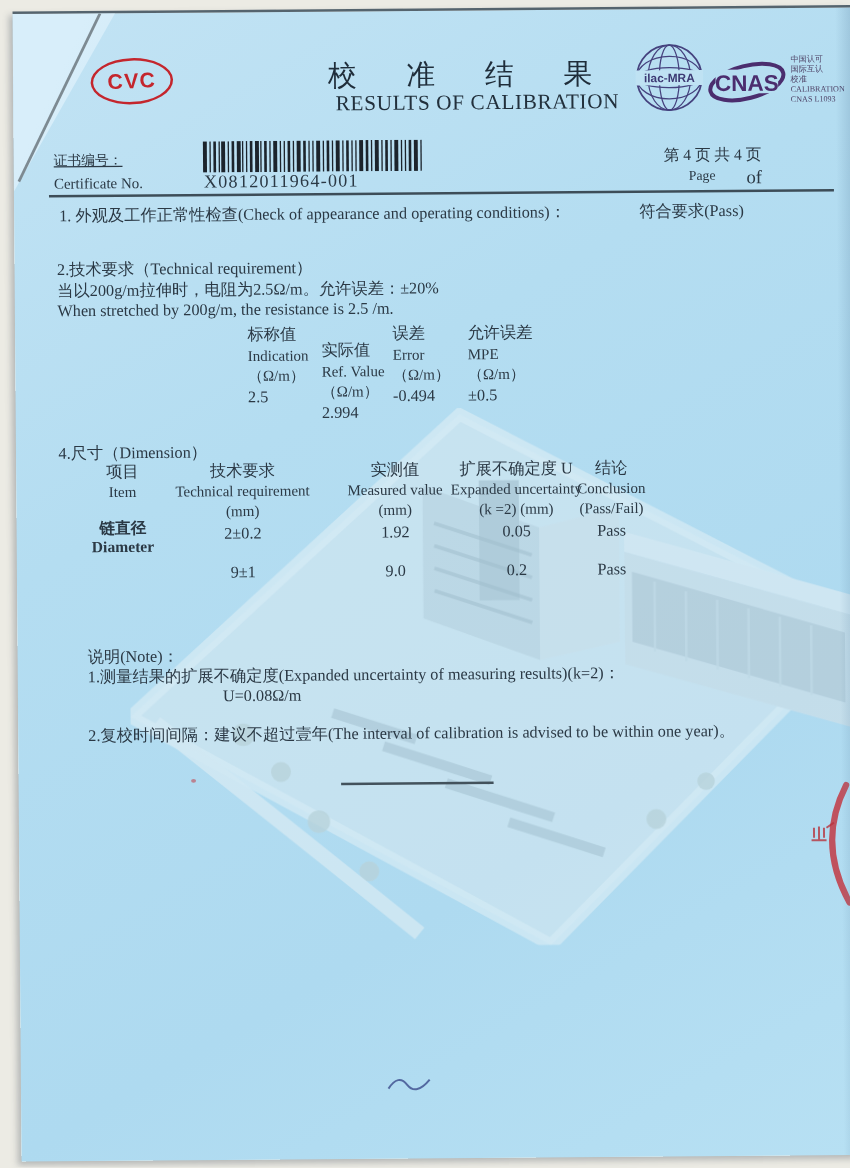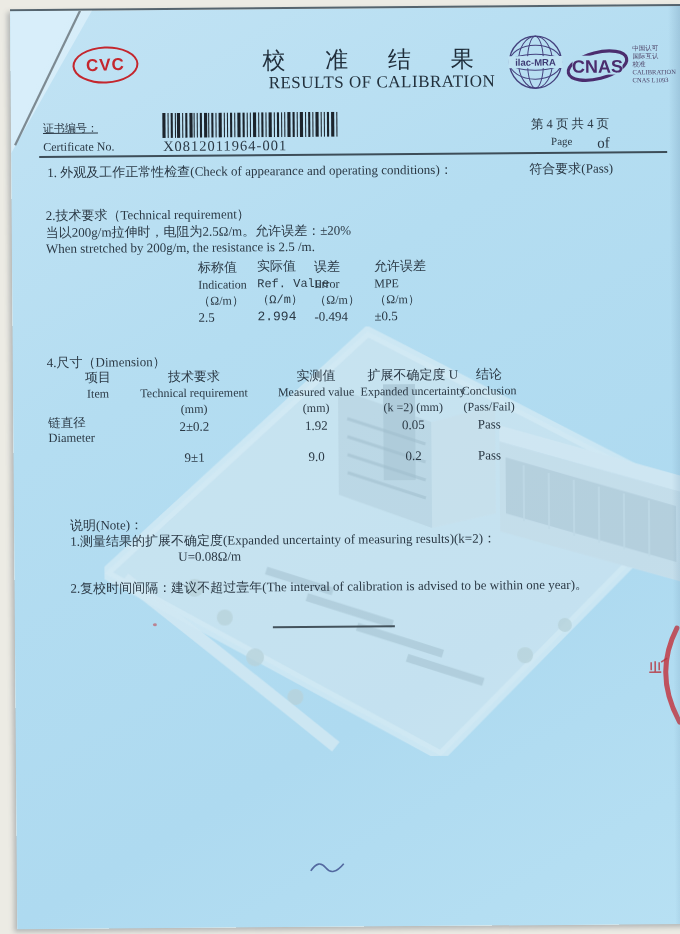--- a/index.html
+++ b/index.html
@@ -28,21 +28,21 @@
     width:62px;height:33px;border:2.5px solid #c4262d;border-radius:50%;
     display:flex;align-items:center;justify-content:center;
     color:#c4262d;font-weight:bold;font-size:17px;letter-spacing:1px;
     transform:rotate(-2deg);
     font-family:"Liberation Sans","DejaVu Sans",sans-serif;
   }
   .s2col{width:96px;line-height:16.5px;}
   .s2col div{white-space:nowrap;}
   .s3head{text-align:center;line-height:16px;}
   .s3head div{white-space:nowrap;}
-  .s3item{line-height:14.5px;font-size:12.5px;}
+  .s3item{text-align:center;line-height:14.5px;font-size:12.5px;font-weight:bold;}
   .s3val{text-align:center;font-size:13px;white-space:nowrap;}
   .note{font-size:13px;white-space:nowrap;}
   .fold{
     position:absolute;left:0;top:0;width:82px;height:142px;
     clip-path:polygon(0 0,82px 0,0 142px);
     background:linear-gradient(115deg,#d8eefa 40%,#cfe9f6 100%);
   }
   .watermark{opacity:.5;filter:blur(.5px);}
 </style>
 </head>
@@ -182,33 +182,33 @@
 
   <div class="abs cert-no" style="left:152px;top:128px;">X0812011964-001</div>
 
   <div class="abs lbl" style="left:520px;top:109px;font-size:12.5px;">第 4 页 共 4 页</div>
   <div class="abs sm" style="left:540px;top:128px;font-size:11px;">Page</div>
   <div class="abs sm" style="left:586px;top:128px;font-size:15px;">of</div>
 
   <div class="abs rule" style="left:28px;top:145px;width:628px;"></div>
 
   <div class="abs lbl" style="left:36px;top:153px;">1. 外观及工作正常性检查(Check of appearance and operating conditions)：</div>
-  <div class="abs lbl" style="left:518px;top:153px;">符合要求(Pass)</div>
+  <div class="abs lbl" style="left:500px;top:153px;">符合要求(Pass)</div>
 
   <div class="abs lbl" style="left:34px;top:196px;">2.技术要求（Technical requirement）</div>
   <div class="abs lbl" style="left:34px;top:213px;">当以200g/m拉伸时，电阻为2.5Ω/m。允许误差：±20%</div>
   <div class="abs lbl" style="left:34px;top:230px;">When stretched by 200g/m, the resistance is 2.5 /m.</div>
 
   <div class="abs s2col" style="left:186px;top:250px;">
     <div class="lbl">标称值</div>
     <div class="sm">Indication</div>
     <div class="sm">（Ω/m）</div>
     <div class="lbl">2.5</div>
   </div>
-  <div class="abs s2col" style="left:245px;top:250px;font-family:Liberation Mono, monospace;">
+  <div class="abs s2col" style="left:245px;top:263px;">
     <div class="lbl">实际值</div>
     <div class="sm">Ref. Value</div>
     <div class="sm">（Ω/m）</div>
     <div class="lbl">2.994</div>
   </div>
   <div class="abs s2col" style="left:302px;top:250px;">
     <div class="lbl">误差</div>
     <div class="sm">Error</div>
     <div class="sm">（Ω/m）</div>
     <div class="lbl">-0.494</div>

